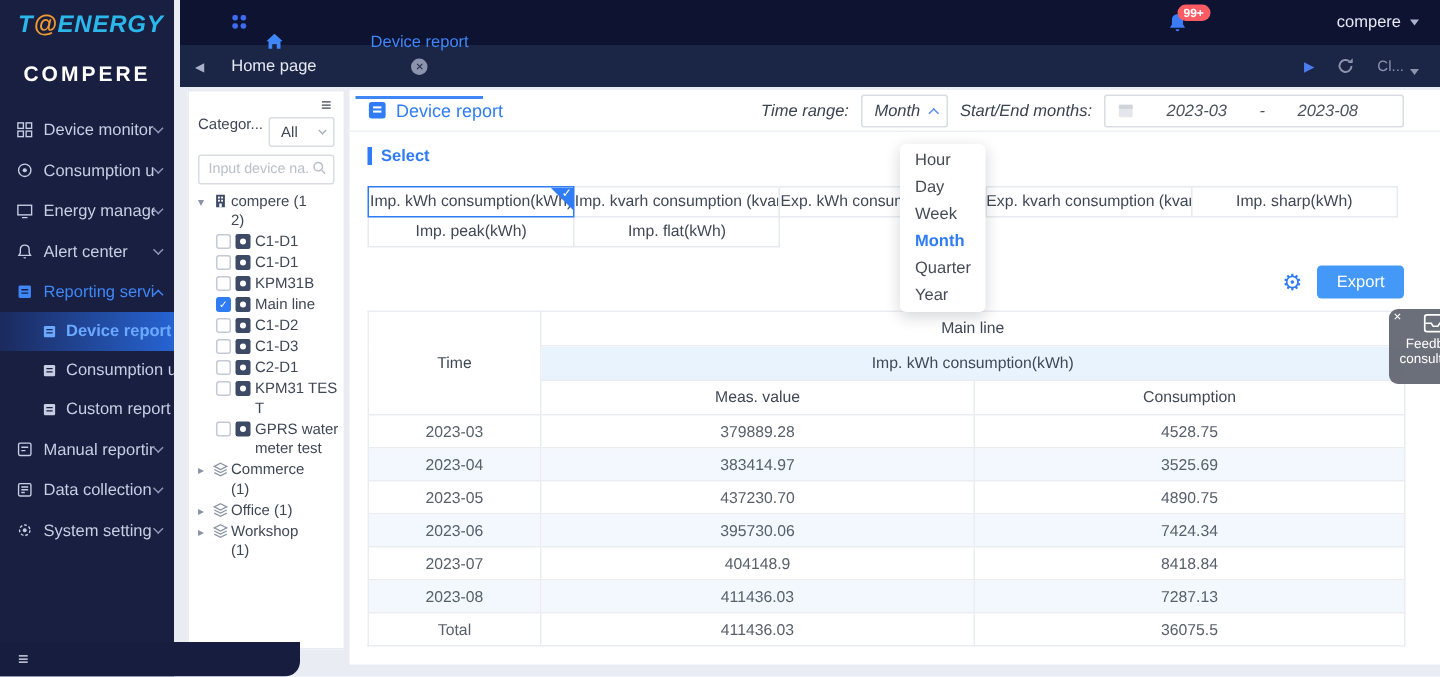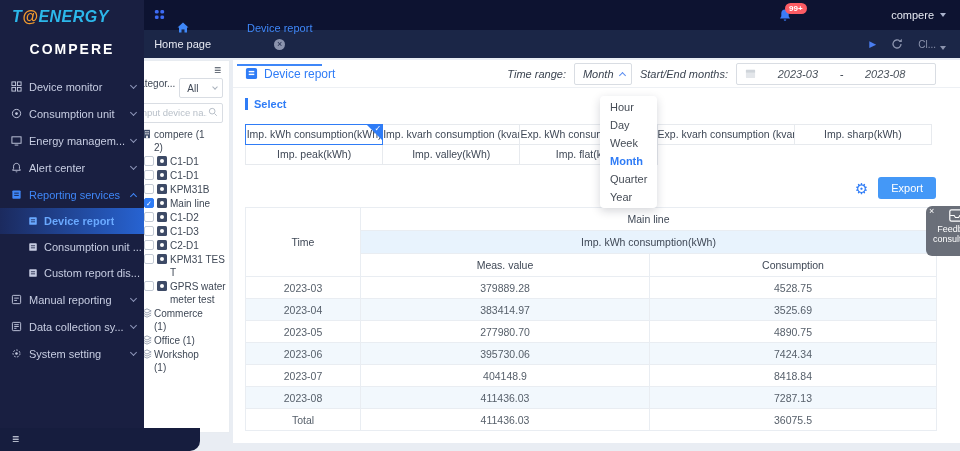--- a/index.html
+++ b/index.html
@@ -3,21 +3,21 @@
 <meta charset="utf-8">
 <style>
   * { box-sizing: border-box; margin: 0; padding: 0; }
   html,body { width:960px; height:451px; }
   body {
     position: relative; overflow: hidden;
     font-family: "Liberation Sans", sans-serif;
     background: #e9edf3; color:#3f4856;
   }
   
-  .sidebar { position:absolute; left:0; top:0; width:144px; height:451px; background:#191f41; z-index:4; }
+  .sidebar { position:absolute; left:0; top:0; width:116px; height:451px; background:#191f41; z-index:4; }
   .logo { padding:8px 0 0 12px; font-size:16px; font-weight:800; font-style:italic; letter-spacing:.5px; color:#2cb7ea; white-space:nowrap; }
   .logo .at { color:#f09a2e; }
   .app-name { margin-top:15px; text-align:center; color:#fff; font-size:14px; font-weight:bold; letter-spacing:2px; }
   .menu { margin-top:16px; }
   .menu-item { display:flex; align-items:center; height:27px; padding:0 8px 0 10px; color:#c7cde2; font-size:11px; cursor:pointer; }
   .menu-item .mi-icon { width:13px; display:flex; justify-content:center; margin-right:6px; flex:none; }
   .menu-item .mi-label { flex:1; white-space:nowrap; overflow:hidden; }
   .menu-item.active-parent { color:#3f87f8; }
   .sub-item { display:flex; align-items:center; height:26px; padding-left:28px; color:#c7cde2; font-size:11px; cursor:pointer; }
   .sub-item .mi-icon { width:11px; margin-right:5px; display:flex; flex:none; }
@@ -445,21 +445,20 @@
         <span class="corner"></span>
         <span class="corner-check">✓</span>
       </div>
       <div class="mcell"><span>Imp. kvarh consumption (kvarh)</span></div>
       <div class="mcell"><span>Exp. kWh consumption (kWh)</span></div>
       <div class="mcell"><span>Exp. kvarh consumption (kvarh)</span></div>
       <div class="mcell"><span>Imp. sharp(kWh)</span></div>
     </div>
     <div class="grid-row">
       <div class="mcell"><span>Imp. peak(kWh)</span></div>
-      <div class="mcell"><span>Imp. valley(kWh)</span></div>
       <div class="mcell"><span>Imp. flat(kWh)</span></div>
     </div>
   </div>
 
   <div class="actions-row">
     <span class="gear">⚙</span>
     <button class="export-btn">Export</button>
   </div>
 
   <table class="report-table">
@@ -485,21 +484,21 @@
         <td>379889.28</td>
         <td>4528.75</td>
       </tr>
       <tr class="stripe">
         <td>2023-04</td>
         <td>383414.97</td>
         <td>3525.69</td>
       </tr>
       <tr>
         <td>2023-05</td>
-        <td>277980.70</td>
+        <td>437230.70</td>
         <td>4890.75</td>
       </tr>
       <tr class="stripe">
         <td>2023-06</td>
         <td>395730.06</td>
         <td>7424.34</td>
       </tr>
       <tr>
         <td>2023-07</td>
         <td>404148.9</td>

